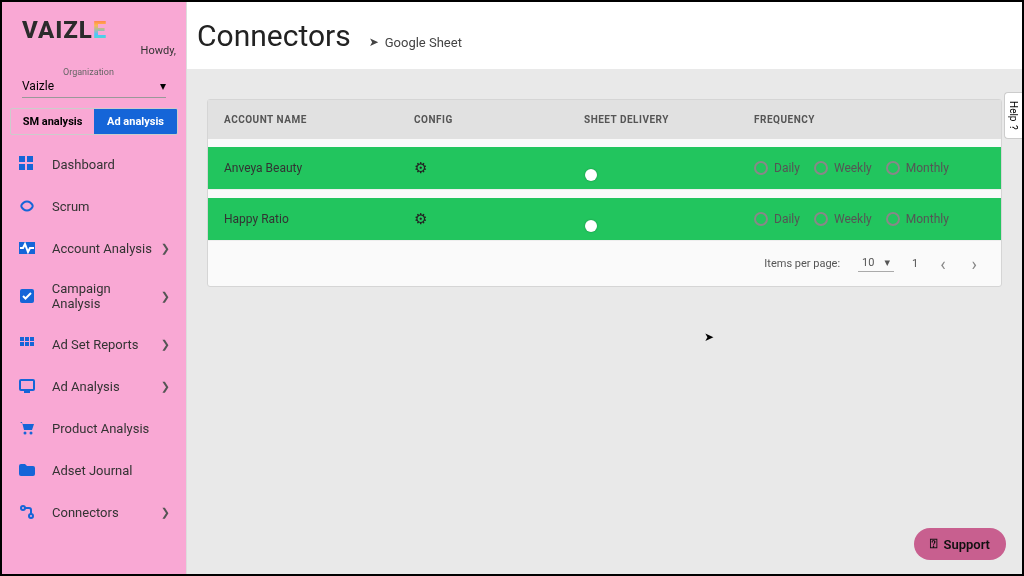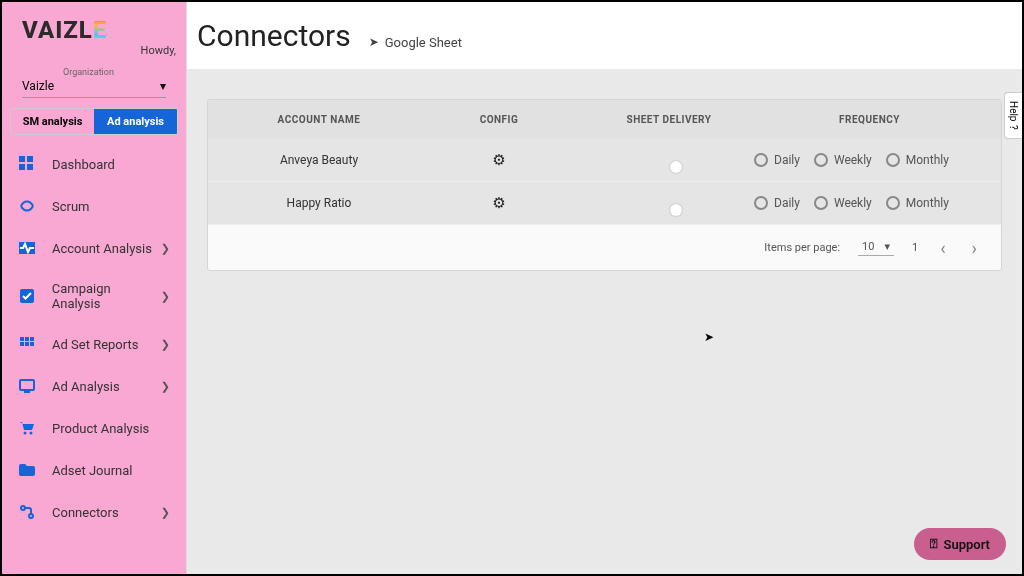--- a/index.html
+++ b/index.html
@@ -20,28 +20,28 @@
   .tab.active { background: #1565d8; color: #fff; }
   .nav { padding: 0 8px; }
   .nav-item { display: flex; align-items: center; padding: 12px 8px; font-size: 13px; color: #333; cursor: pointer; }
   .nav-icon { width: 18px; height: 18px; margin-right: 16px; display: inline-flex; align-items: center; justify-content: center; color: #1565d8; }
   .chev { margin-left: auto; color: #555; font-size: 11px; }
   .main { flex: 1; display: flex; flex-direction: column; background: #e9e9e9; }
   .header { background: #fff; padding: 16px 24px 16px 10px; }
   .page-title { font-size: 30px; font-weight: 400; color: #222; display: inline; }
   .breadcrumb { display: inline-flex; align-items: center; font-size: 13px; color: #444; margin-left: 8px; }
   .breadcrumb .sep { margin: 0 6px; font-size: 12px; }
-  .content { padding: 30px 20px; text-align: center; }
+  .content { padding: 30px 20px; }
   .panel { background: #fafafa; border: 1px solid #d5d5d5; border-radius: 3px; }
   .thead { display: flex; background: #e1e1e1; padding: 14px 16px; font-size: 10px; font-weight: 700; letter-spacing: 0.5px; color: #555; }
   .col-name { width: 190px; }
   .col-config { width: 170px; }
   .col-delivery { width: 170px; }
   .col-freq { flex: 1; }
-  .trow { display: flex; align-items: center; padding: 12px 16px; font-size: 12px; color: #333; border-bottom: 1px solid #eee; background:#e5e5e5; }
+  .trow { display: flex; align-items: center; padding: 12px 16px; font-size: 12px; color: #333; border-bottom: 1px solid #eee; background:#22c55e;margin-top:8px; }
   .gear { color: #222; cursor: pointer; font-size: 15px; }
   .toggle { width: 28px; height: 14px; background: #ddd; border-radius: 8px; position: relative; cursor: pointer; }
   .toggle::after { content:''; position:absolute; left:1px; top:1px; width:12px; height:12px; background:#fff; border-radius:50%; box-shadow:0 0 2px rgba(0,0,0,.3); }
   .freq-group { display: flex; gap: 14px; }
   .radio { display:flex; align-items:center; gap:6px; cursor:pointer; color:#555; }
   .radio-circle { width:14px; height:14px; border:2px solid #888; border-radius:50%; display:inline-block; }
   .pager { display:flex; justify-content:flex-end; align-items:center; gap:18px; padding:12px 20px; font-size:11px; color:#555; }
   .pp-select { display:inline-flex; align-items:center; border-bottom:1px solid #aaa; padding:0 4px 2px 4px; gap:10px; cursor:pointer; }
   .pager-arrow { font-size:18px; color:#888; cursor:pointer; padding:0 4px; }
   .support { position: absolute; right: 16px; bottom: 14px; background: #c85f8f; color: #111; padding: 8px 16px; border-radius: 18px; font-size: 13px; font-weight:600; display:flex; align-items:center; gap:6px; cursor:pointer; }

